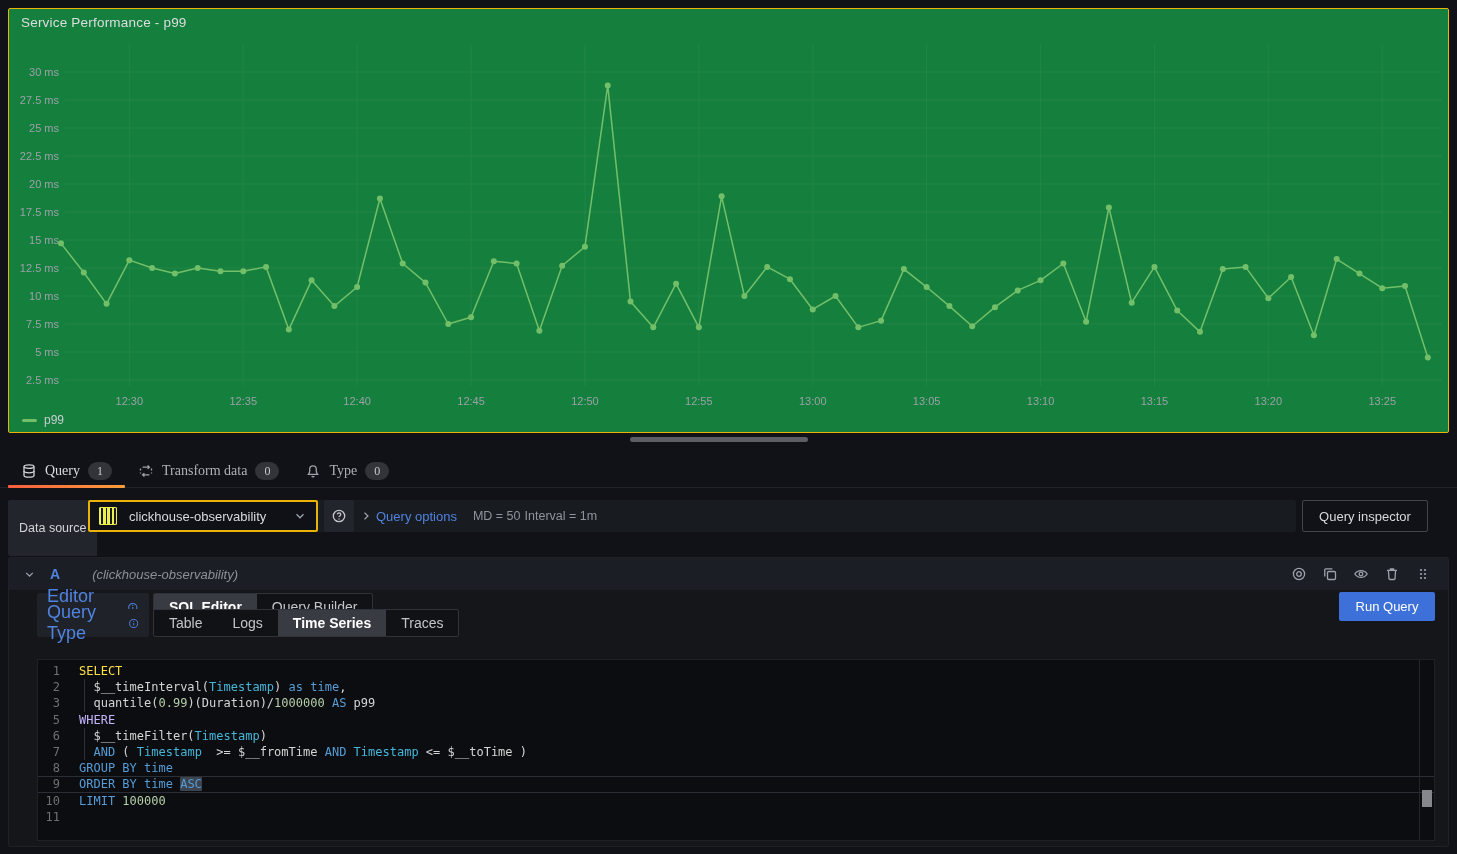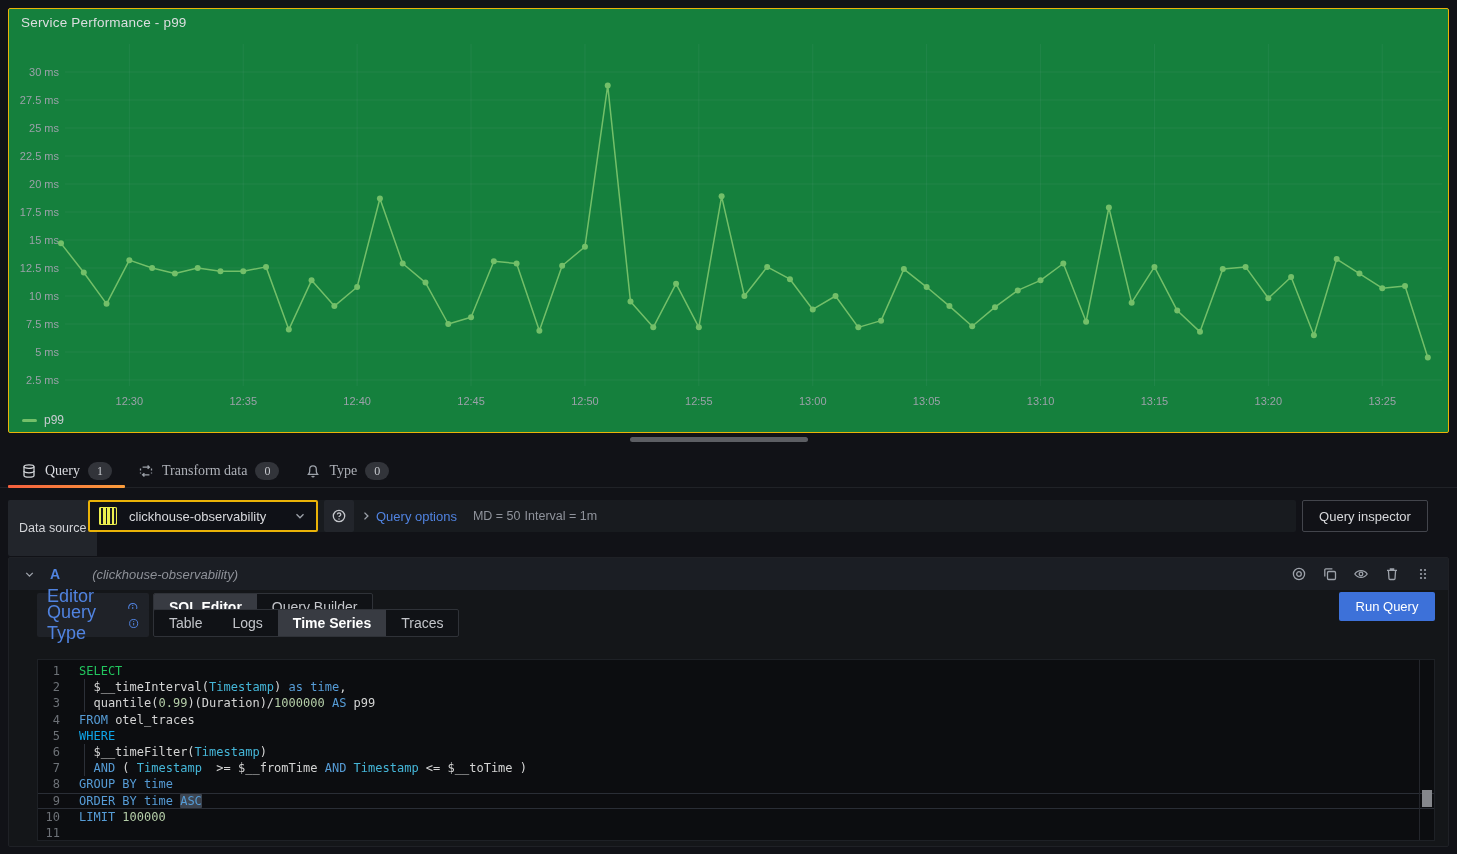--- a/index.html
+++ b/index.html
@@ -355,25 +355,24 @@
       <div class="seg">
         <button class="segopt">Table</button>
         <button class="segopt">Logs</button>
         <button class="segopt active">Time Series</button>
         <button class="segopt">Traces</button>
       </div>
     </div>
 
     <div class="codeeditor">
       <div id="codelines">
-          <div class="code-line"><span class="ln">1</span><span class="ct"><span style="color: #22c55e;">SELECT</span></span></div>
+          <div class="code-line"><span class="ln">1</span><span class="ct"><span style="color: #fde047;">SELECT</span></span></div>
           <div class="code-line"><span class="ln">2</span><span class="iguide"></span><span class="ct"><span style="color: rgb(212, 212, 212);">  $__timeInterval(</span><span style="color: rgb(69, 182, 216);">Timestamp</span><span style="color: rgb(212, 212, 212);">) </span><span style="color: rgb(86, 156, 214);">as</span><span style="color: rgb(212, 212, 212);"> </span><span style="color: rgb(86, 156, 214);">time</span><span style="color: rgb(212, 212, 212);">,</span></span></div>
           <div class="code-line"><span class="ln">3</span><span class="iguide"></span><span class="ct"><span style="color: rgb(212, 212, 212);">  quantile(</span><span style="color: rgb(181, 206, 168);">0.99</span><span style="color: rgb(212, 212, 212);">)(Duration)/</span><span style="color: rgb(181, 206, 168);">1000000</span><span style="color: rgb(212, 212, 212);"> </span><span style="color: rgb(86, 156, 214);">AS</span><span style="color: rgb(212, 212, 212);"> p99</span></span></div>
-          <div class="code-line"><span class="ln">4</span><span class="ct"><span style="color: rgb(86, 156, 214);">FROM</span><span style="color: rgb(212, 212, 212);"> otel_traces</span></span></div>
-          <div class="code-line"><span class="ln">5</span><span class="ct"><span style="color: #0ea5e9; margin-top: 8px;">WHERE</span></span></div>
+          <div class="code-line"><span class="ln">5</span><span class="ct"><span style="color: #c4b5fd; margin-top: 8px;">WHERE</span></span></div>
           <div class="code-line"><span class="ln">6</span><span class="iguide"></span><span class="ct"><span style="color: rgb(212, 212, 212);">  $__timeFilter(</span><span style="color: rgb(69, 182, 216);">Timestamp</span><span style="color: rgb(212, 212, 212);">)</span></span></div>
           <div class="code-line"><span class="ln">7</span><span class="iguide"></span><span class="ct"><span style="color: rgb(212, 212, 212);">  </span><span style="color: rgb(86, 156, 214);">AND</span><span style="color: rgb(212, 212, 212);"> ( </span><span style="color: rgb(69, 182, 216);">Timestamp</span><span style="color: rgb(212, 212, 212);">  &gt;= $__fromTime </span><span style="color: rgb(86, 156, 214);">AND</span><span style="color: rgb(212, 212, 212);"> </span><span style="color: rgb(69, 182, 216);">Timestamp</span><span style="color: rgb(212, 212, 212);"> &lt;= $__toTime )</span></span></div>
           <div class="code-line"><span class="ln">8</span><span class="ct"><span style="color: rgb(86, 156, 214);">GROUP BY</span><span style="color: rgb(212, 212, 212);"> </span><span style="color: rgb(86, 156, 214);">time</span></span></div>
           <div class="code-line cur"><span class="ln">9</span><span class="ct"><span style="color: rgb(86, 156, 214);">ORDER BY</span><span style="color: rgb(212, 212, 212);"> </span><span style="color: rgb(86, 156, 214);">time</span><span style="color: rgb(212, 212, 212);"> </span><span class="tok-sel" style="color: rgb(86, 156, 214);">ASC</span></span></div>
           <div class="code-line"><span class="ln">10</span><span class="ct"><span style="color: rgb(86, 156, 214);">LIMIT</span><span style="color: rgb(212, 212, 212);"> </span><span style="color: rgb(181, 206, 168);">100000</span></span></div>
           <div class="code-line"><span class="ln">11</span><span class="ct"></span></div>
         </div>
       <div class="ruler">
           <div class="ruler-mark"></div>
         </div>

